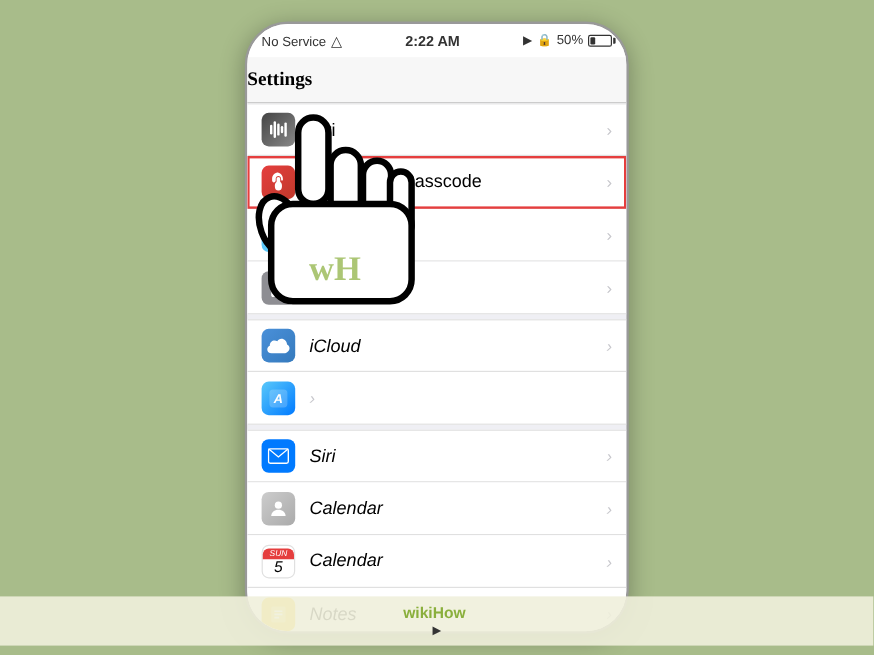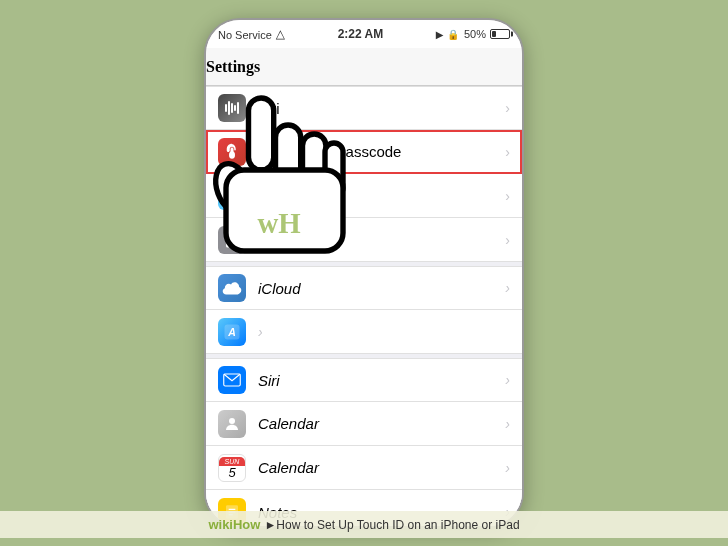--- a/index.html
+++ b/index.html
@@ -221,20 +221,21 @@
       bottom: 8px;
       right: 0;
       left: 0;
       display: flex;
       align-items: center;
       justify-content: center;
       padding: 6px 10px;
       background: rgba(240,240,220,0.9);
       font-size: 12px;
       color: #333;
+      flex-direction: column;
     }
     .wh-logo {
       font-weight: bold;
       color: #8aaf3c;
       margin-right: 4px;
       font-size: 13px;
     }
     .wh-text {
       color: #333;
       font-size: 12px;
@@ -419,16 +420,15 @@
 
       <rect x="60" y="100" width="130" height="90" rx="20" fill="white" stroke="black" stroke-width="6"></rect>
 
       <text x="95" y="170" font-family="serif" font-size="32" font-weight="bold" fill="#8aaf3c" opacity="0.7">wH</text>
     </svg>
   </div>
 
   <div class="wikihow-watermark">
     <span class="wh-logo">wikiHow</span>
     <span class="wh-text"> ► </span>
-    <span class="wh-text">How to Set Up Touch ID on an iPhone or iPad</span>
   </div>
 
 </div>
 
 </body></html>

